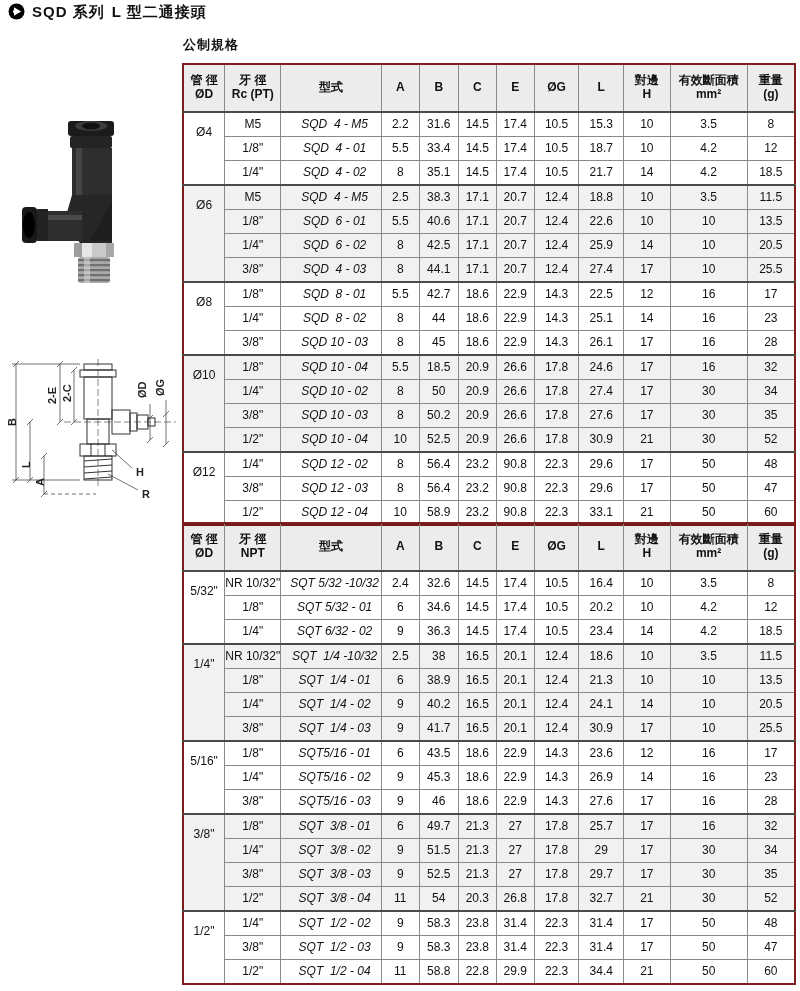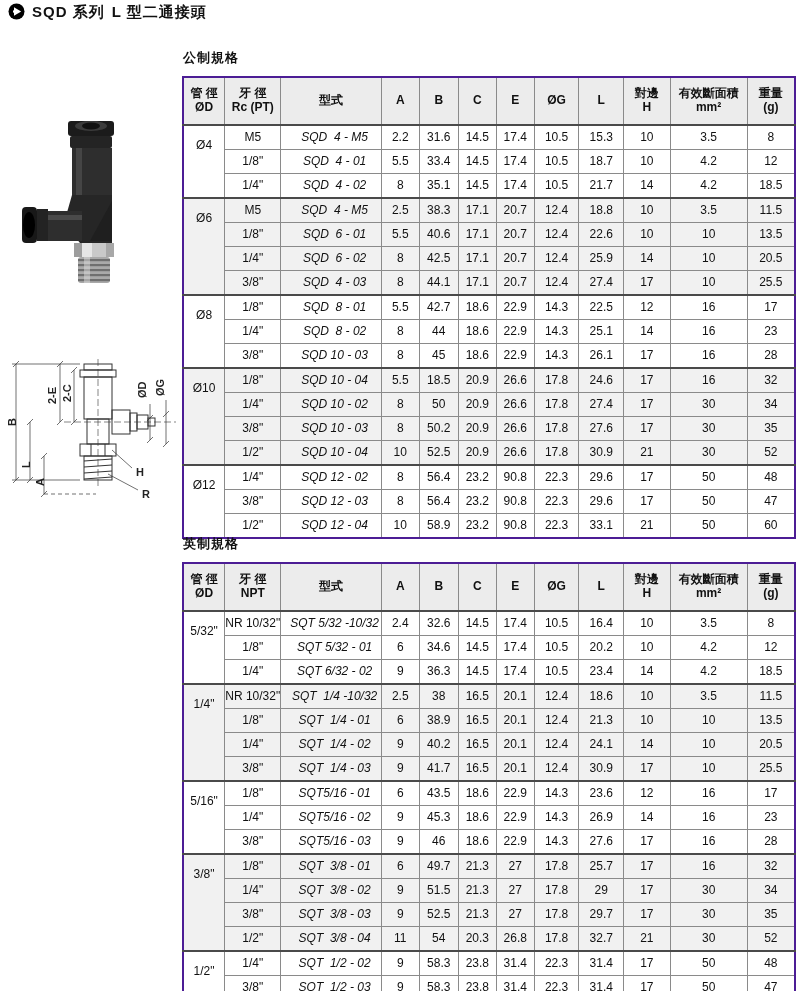--- a/index.html
+++ b/index.html
@@ -6,22 +6,22 @@
   .page{position:relative;width:800px;height:991px;background:#fff;overflow:hidden;
         font-family:"Liberation Sans","DejaVu Sans",sans-serif;color:#111;}
   
   .wm{position:absolute;z-index:-1;transform:rotate(-45deg);font-size:46px;font-weight:bold;
       color:#e3e3e3;letter-spacing:1px;white-space:nowrap;}
   
   .title-bar{position:absolute;left:8px;top:3px;display:flex;align-items:flex-start;gap:7px;}
   .title-bar .t{font-size:15px;font-weight:bold;letter-spacing:1px;}
   
   .sec{position:absolute;left:182px;}
-  .sec-label{font-size:13px;font-weight:bold;margin:13px 0 9px 1px;letter-spacing:1px;}
-  table.spec{border-collapse:collapse;table-layout:fixed;width:614px;border:2px solid #4c1d95;}
+  .sec-label{font-size:13px;font-weight:bold;margin:0 0 9px 1px;letter-spacing:1px;}
+  table.spec{border-collapse:collapse;table-layout:fixed;width:614px;border:2px solid #7f1d1d;}
   table.spec th,table.spec td{border:1px solid #8a8a8a;text-align:center;font-size:12px;
       padding:0;height:23px;line-height:1.15;background:transparent;overflow:hidden;}
   table.spec thead th{height:46px;font-weight:bold;background:rgba(0,0,0,0.075);
       border-bottom:2px solid #4a4a4a;font-size:12px;}
   table.spec tr.shaded td{background:rgba(0,0,0,0.055);}
   table.spec tr.gstart td{border-top:2px solid #4a4a4a;}
   table.spec td.model{text-align:center;padding-left:7px;white-space:pre;font-style:italic;}
   table.spec td.dia{vertical-align:top;padding-top:13px;font-weight:normal;}
   
   .photo{position:absolute;left:18px;top:115px;}
@@ -443,21 +443,20 @@
             <td>33.1</td>
             <td>21</td>
             <td>50</td>
             <td>60</td>
           </tr>
         </tbody>
       </table>
   </div>
 
   <div class="sec" style="top:522px">
-    <div class="sec-label">英制規格</div>
     <table class="spec">
         <colgroup>
           <col style="width: 6.8%;">
           <col style="width: 9.2%;">
           <col style="width: 16.4%;">
           <col style="width: 6.2%;">
           <col style="width: 6.4%;">
           <col style="width: 6.2%;">
           <col style="width: 6.2%;">
           <col style="width: 7.3%;">

